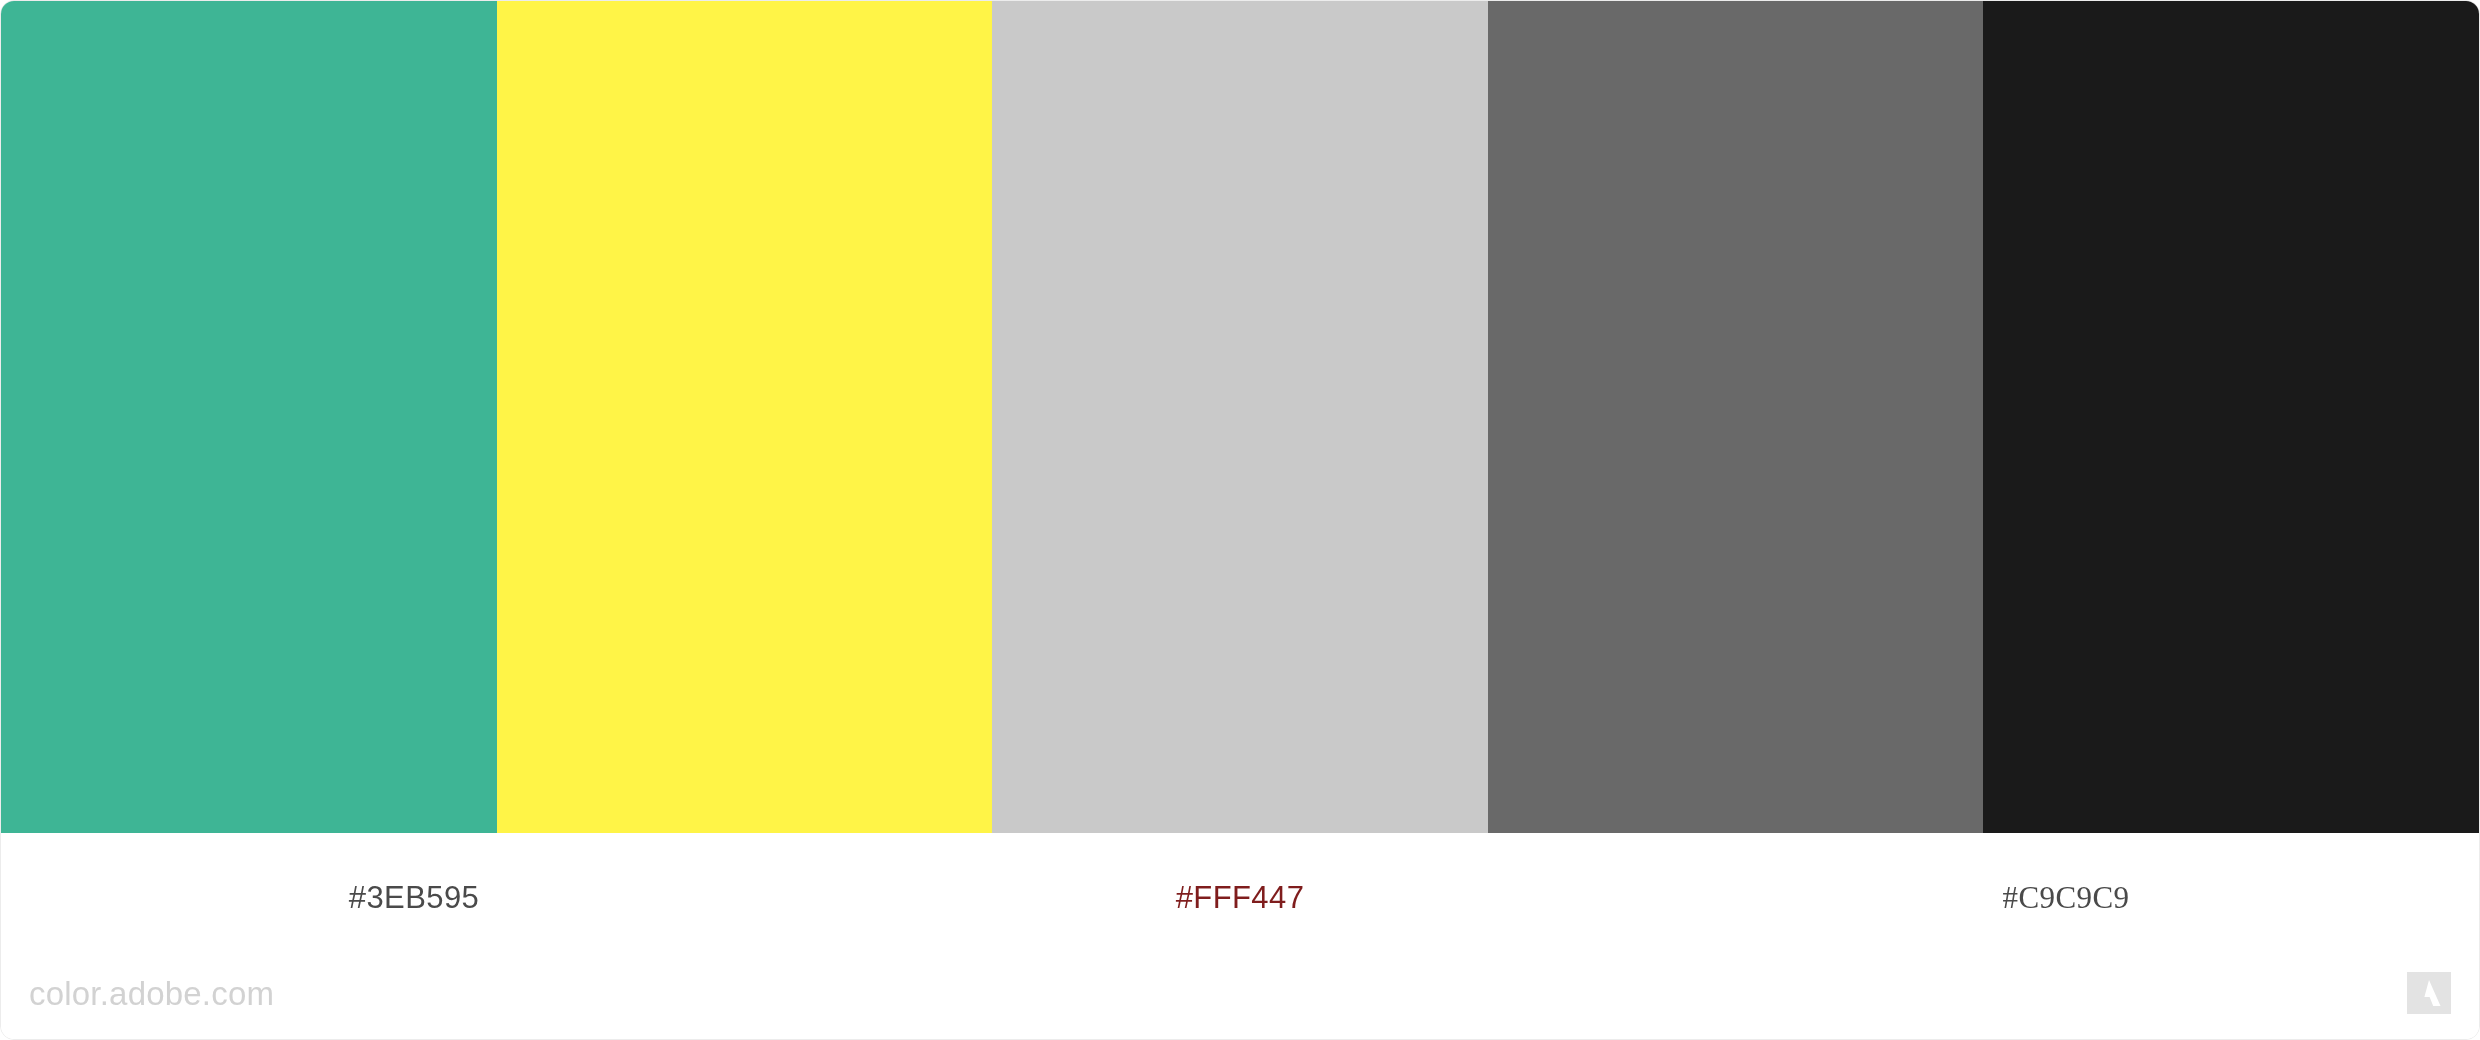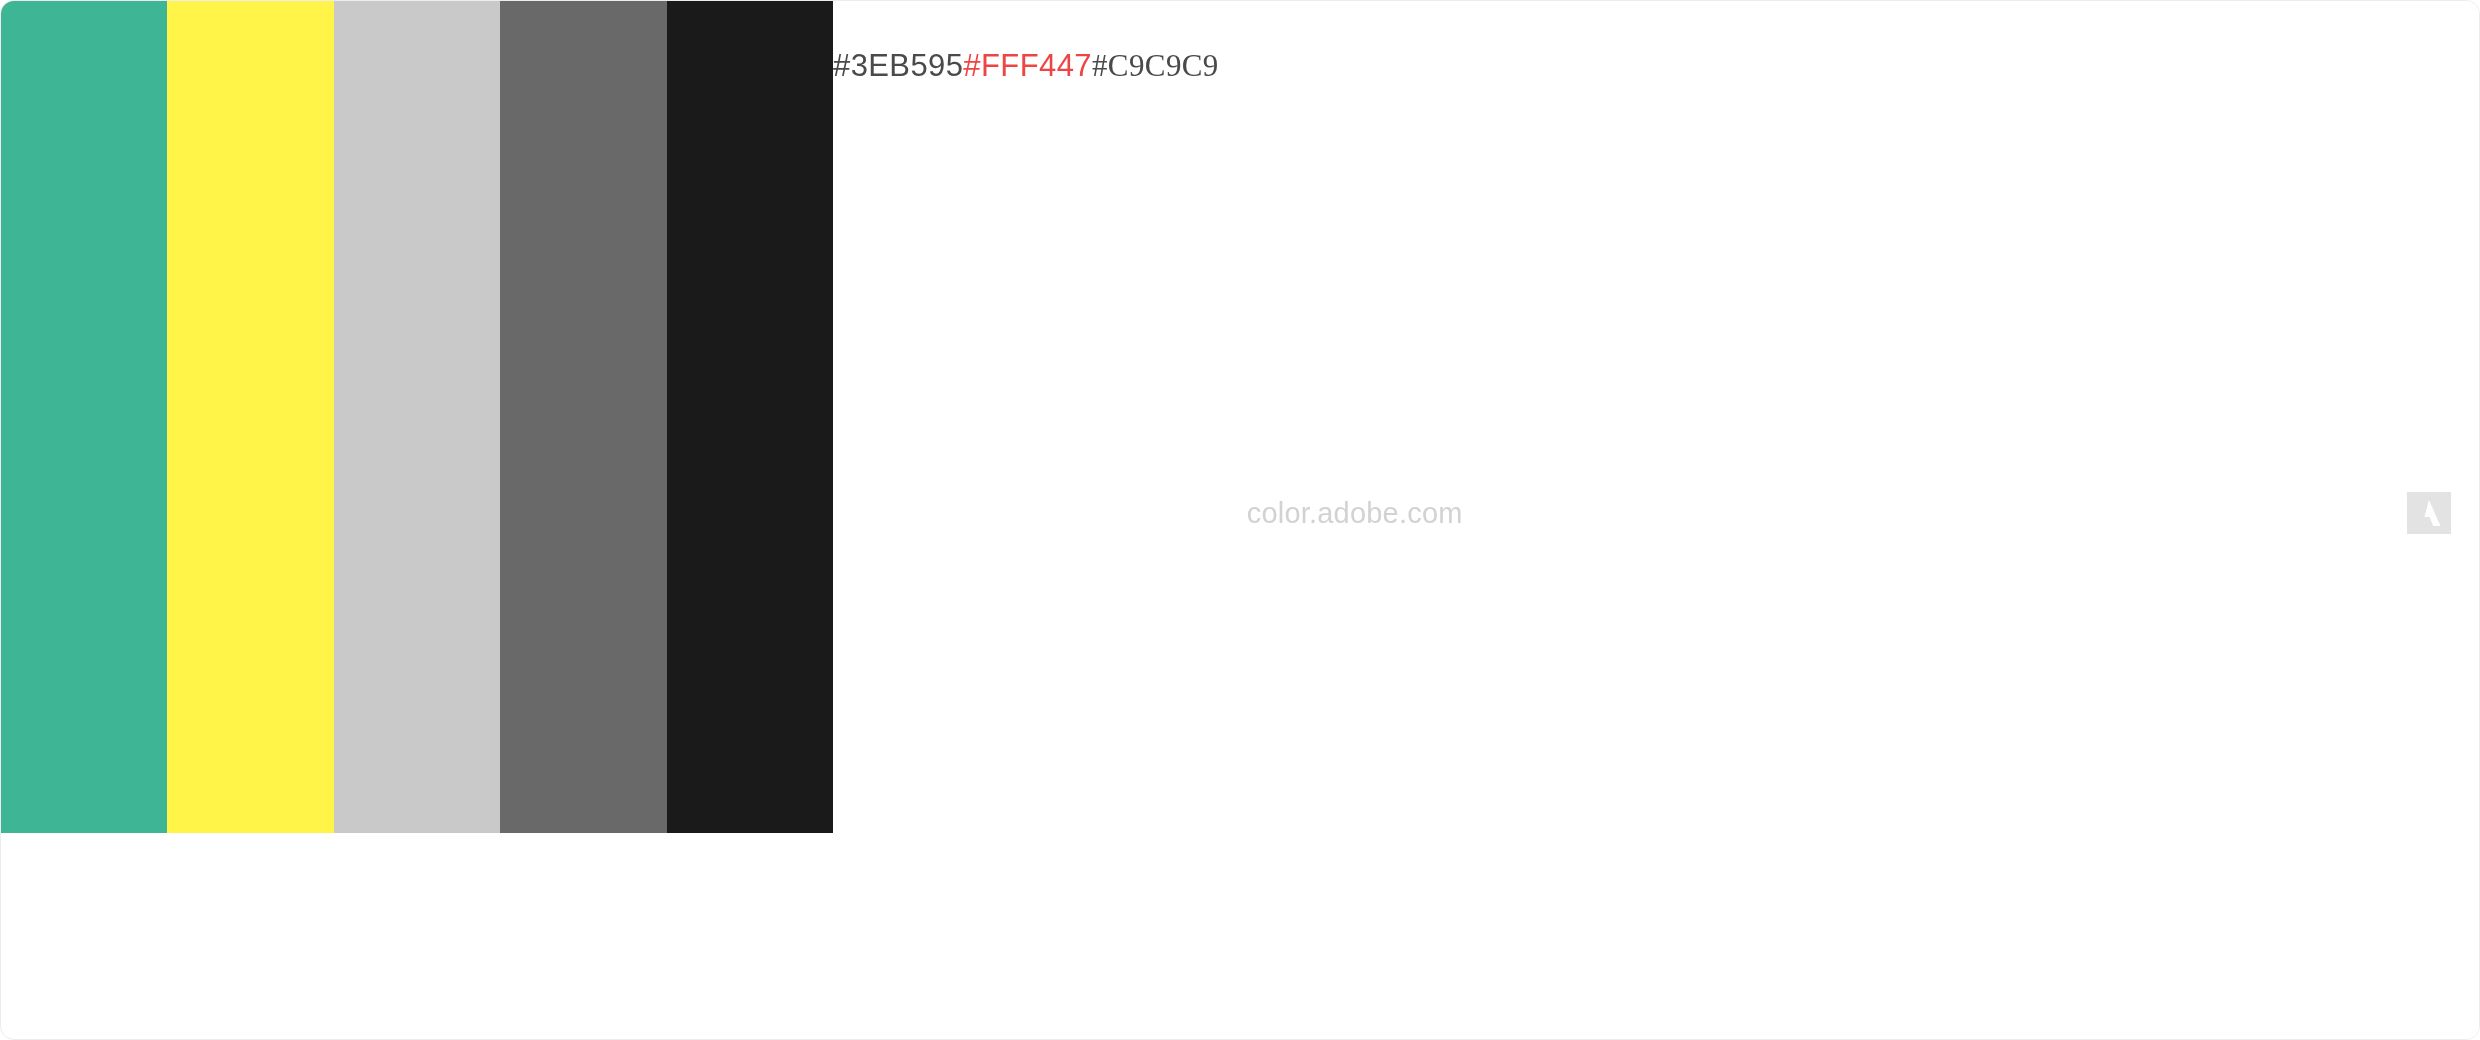--- a/index.html
+++ b/index.html
@@ -19,21 +19,21 @@
   .palette-card {
     position: relative;
     box-sizing: border-box;
     width: 2480px;
     height: 1040px;
     background: #ffffff;
     border: 1px solid #ececec;
     border-radius: 14px;
     overflow: hidden;
     display: flex;
-    flex-direction: row;
+    flex-direction: column;
   }
 
   
   .swatch-strip {
     position: relative;
     display: flex;
     flex-direction: row;
     width: 100%;
     height: 832px;
     flex: 0 0 832px;
@@ -75,21 +75,21 @@
     flex: 1 1 auto;
     width: 100%;
     background: #ffffff;
     display: flex;
     align-items: center;
     justify-content: space-between;
     padding: 0 28px 14px 28px;
     box-sizing: border-box;
   }
   .source-text {
-    font-size: 29px;
+    font-size: 33px;
     font-weight: 400;
     color: #d2d2d2;
     letter-spacing: 0.2px;
     line-height: 1;
     white-space: nowrap;
   }
   .brand-mark {
     width: 44px;
     height: 42px;
     display: block;
@@ -108,21 +108,21 @@
     <div class="swatch" style="background-color: rgb(201, 201, 201);"></div>
     <div class="swatch" style="background-color: rgb(105, 105, 105);"></div>
     <div class="swatch" style="background-color: rgb(26, 26, 26);"></div>
   </div>
 
   <div class="label-row">
     <div class="label-cell">
       <span class="hex-label" style="color: rgb(74, 74, 74);">#3EB595</span>
     </div>
     <div class="label-cell">
-      <span class="hex-label" style="color: #ef4444;">#FFF447</span>
+      <span class="hex-label" style="color: #7f1d1d;">#FFF447</span>
     </div>
     <div class="label-cell">
       <span class="hex-label" style="color: rgb(74, 74, 74); font-family: Liberation Serif, serif;">#C9C9C9</span>
     </div>
   </div>
 
   <div class="footer">
     <span class="source-text" style="color: rgb(210, 210, 210);">color.adobe.com</span>
     <span class="brand-mark">
       <svg viewBox="0 0 44 42" xmlns="http://www.w3.org/2000/svg" aria-hidden="true">

